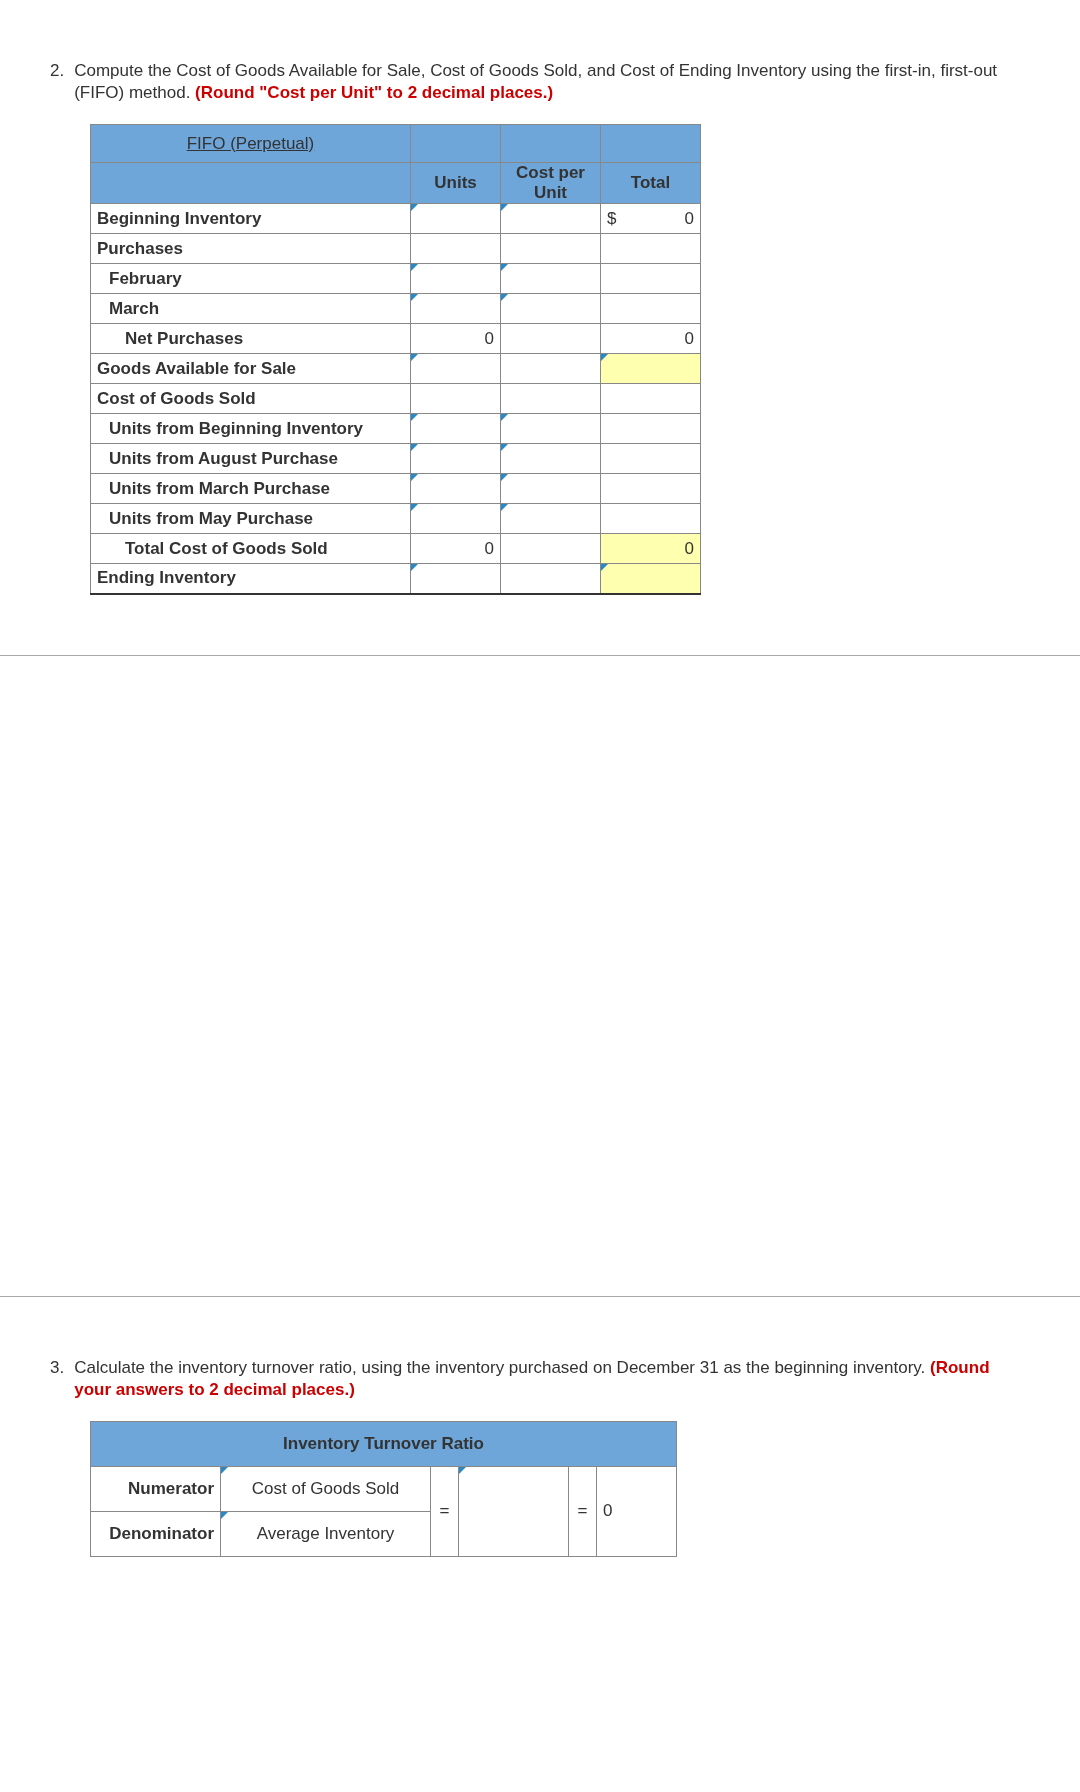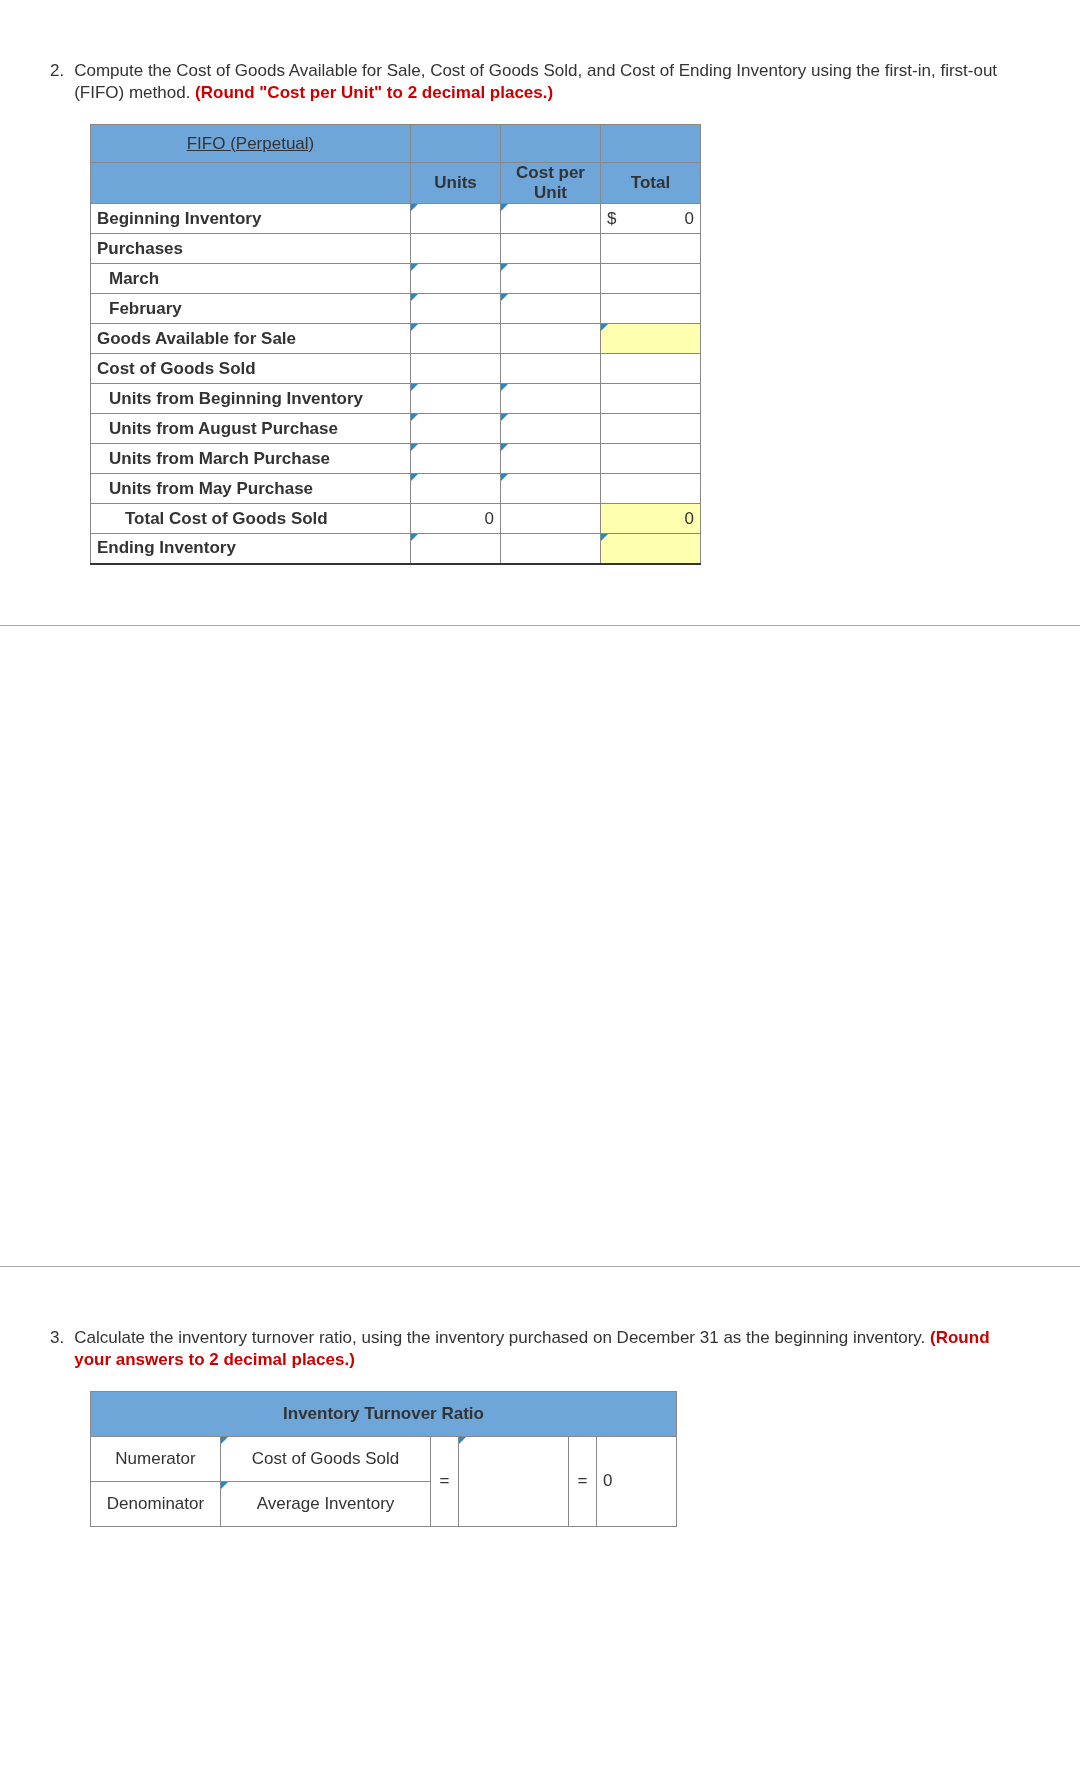--- a/index.html
+++ b/index.html
@@ -102,22 +102,22 @@
     box-sizing: border-box;
     padding: 12px 6px;
     vertical-align: middle;
   }
   .ratio-table .hdr-blue {
     background: #6ea6d9;
     font-weight: bold;
     text-align: center;
   }
   .ratio-table .label-bold {
-    font-weight: normal;
-    text-align: center;
+    font-weight: bold;
+    text-align: right;
     background: #fff;
   }
   .ratio-table .plain {
     text-align: center;
     background: #fff;
   }
   .ratio-table .eq {
     text-align: center;
     width: 28px;
   }
@@ -168,30 +168,36 @@
         <td class="input-cell tick"></td>
         <td class="input-cell num-cell"><span class="currency">$</span><span>0</span></td>
       </tr>
       <tr>
         <td class="label-cell">Purchases</td>
         <td class="input-cell"></td>
         <td class="input-cell"></td>
         <td class="input-cell"></td>
       </tr>
       <tr>
+        <td class="label-cell indent-1">February</td>
+        <td class="input-cell tick"></td>
+        <td class="input-cell tick"></td>
+        <td class="input-cell"></td>
+      </tr>
+      <tr>
         <td class="label-cell indent-1">March</td>
         <td class="input-cell tick"></td>
         <td class="input-cell tick"></td>
         <td class="input-cell"></td>
       </tr>
       <tr>
-        <td class="label-cell indent-1">February</td>
-        <td class="input-cell tick"></td>
-        <td class="input-cell tick"></td>
-        <td class="input-cell"></td>
+        <td class="label-cell indent-2">Net Purchases</td>
+        <td class="input-cell num-cell">0</td>
+        <td class="input-cell"></td>
+        <td class="input-cell num-cell">0</td>
       </tr>
       <tr>
         <td class="label-cell">Goods Available for Sale</td>
         <td class="input-cell tick"></td>
         <td class="input-cell"></td>
         <td class="input-cell tick yellow"></td>
       </tr>
       <tr>
         <td class="label-cell">Cost of Goods Sold</td>
         <td class="input-cell"></td>

